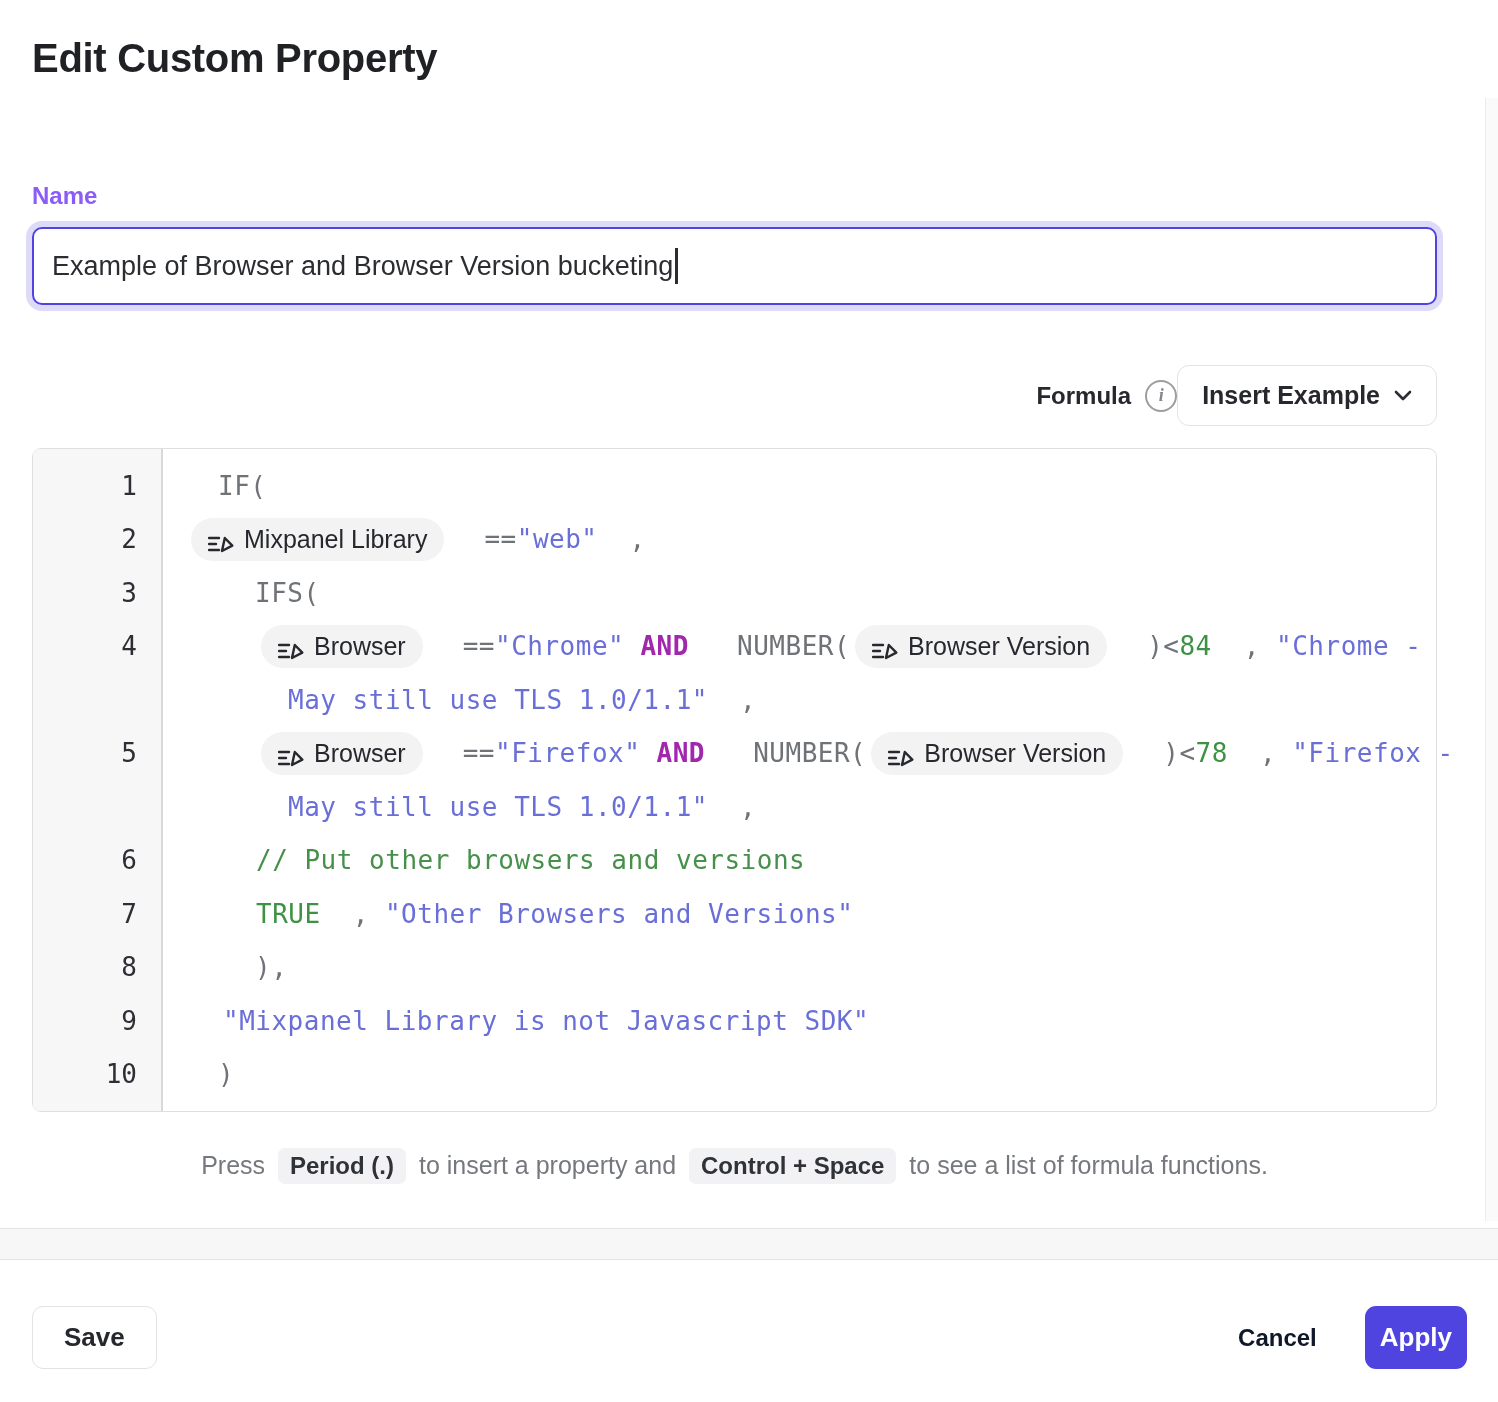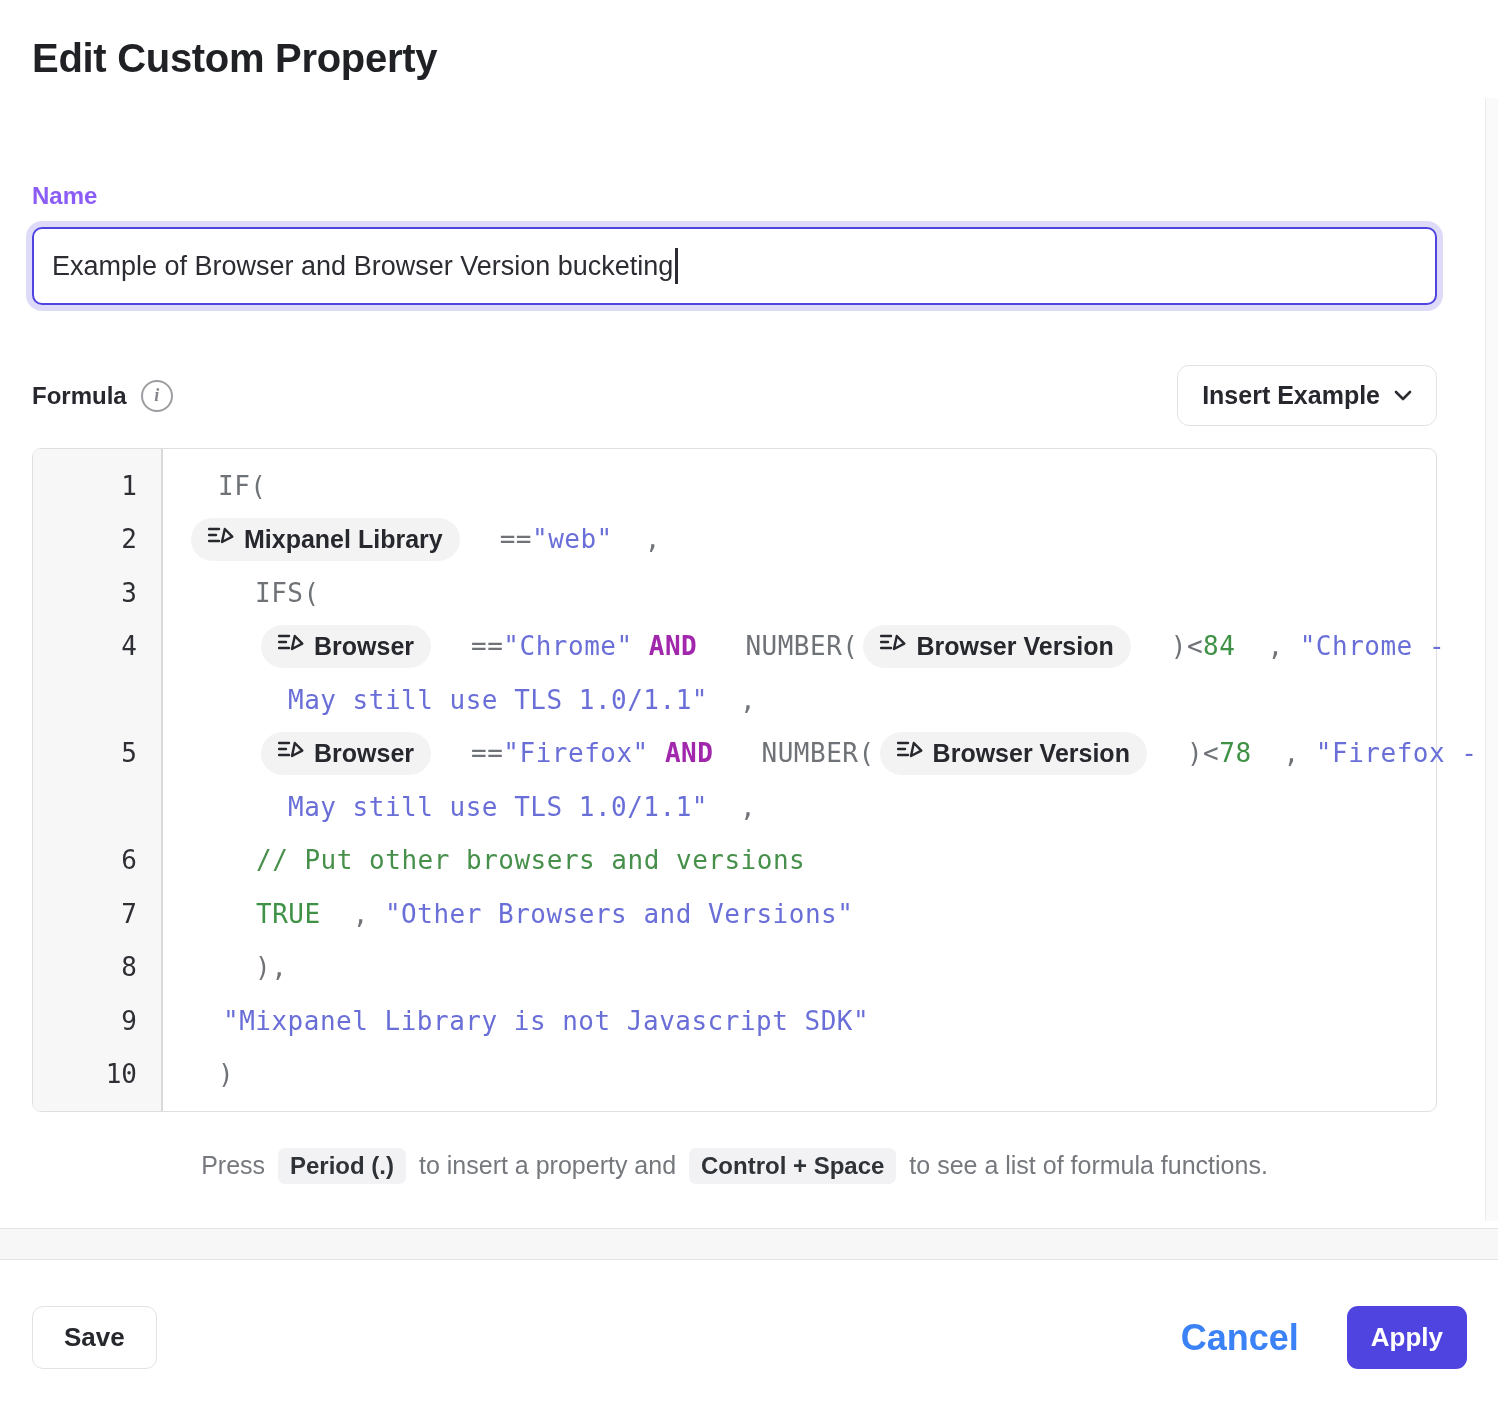--- a/index.html
+++ b/index.html
@@ -5,21 +5,21 @@
   html,body{margin:0;padding:0;background:#fff;}
   .screen{position:relative;width:1498px;height:1396px;background:#ffffff;overflow:hidden;
           font-family:"Liberation Sans",sans-serif;color:#222428;}
   .content{width:1405px;margin-left:32px;}
   .page-title{margin-top:34px;font-size:40px;line-height:48px;font-weight:700;color:#1f2125;letter-spacing:-0.3px;}
   .field-label{margin-top:100px;font-size:24px;font-weight:700;color:#8b5cf6;}
   .name-input{margin-top:17px;height:74px;border:2.5px solid var(--accent);border-radius:10px;
               box-shadow:0 0 0 6px #dedbf8;display:flex;align-items:center;padding:0 18px;background:#fff;}
   .name-input-text{font-size:27px;color:#2b2d32;white-space:nowrap;}
   .caret{display:inline-block;width:2.5px;height:36px;background:#2b2d32;vertical-align:middle;margin-left:2px;}
-  .formula-row{margin-top:60px;display:flex;align-items:center;justify-content:space-between;}
+  .formula-row{margin-top:60px;display:flex;align-items:center;justify-content:flex-end;}
   .formula-label-wrap{display:flex;align-items:center;gap:14px;}
   .formula-label{font-size:24px;font-weight:700;color:#26282d;}
   .info-icon{width:28px;height:28px;border-radius:50%;border:2px solid #9b9da1;color:#84868b;
              display:flex;align-items:center;justify-content:center;font-size:18px;
              font-family:"Liberation Serif",serif;font-style:italic;font-weight:700;}
   .insert-example{display:flex;align-items:center;gap:14px;border:1.5px solid #e3e3e6;border-radius:12px;
                   padding:15px 24px;font-size:25px;font-weight:600;color:#26282d;background:#fff;cursor:pointer;}
   .editor{position:relative;margin-top:22px;height:662px;border:1.5px solid #dfdfe2;border-radius:9px;background:#fff;}
   .gutter-bg{position:absolute;left:0;top:0;bottom:0;width:128px;background:#f7f7f8;
              border-right:2px solid #d9d9dc;border-radius:7px 0 0 7px;}
@@ -28,34 +28,34 @@
   .gutter-cell{width:128px;flex:none;text-align:right;padding-right:24px;box-sizing:border-box;
                font-family:"DejaVu Sans Mono",monospace;font-size:26px;color:#2d2f34;}
   .code-line{display:flex;align-items:center;margin-left:25px;white-space:pre;
              font-family:"DejaVu Sans Mono",monospace;font-size:26px;letter-spacing:0.5px;}
   .tok{white-space:pre;}
   .tok-gray{color:var(--code-gray);margin-left:32px;}
   .tok-str{color:var(--string);}
   .tok-kw{color:var(--keyword);font-weight:600;}
   .tok-num{color:var(--number);}
   .tok-com{color:var(--comment);}
-  .pill{display:inline-flex;align-items:flex-start;gap:10px;background:var(--pill-bg);border-radius:22px;
+  .pill{display:inline-flex;align-items:flex-end;gap:10px;background:var(--pill-bg);border-radius:22px;
         padding:7px 17px;margin:0 8px 0 5px;font-family:"Liberation Sans",sans-serif;
-        font-size:25px;font-weight:700;color:#26282d;letter-spacing:0;cursor:pointer;}
+        font-size:25px;font-weight:400;color:#26282d;letter-spacing:0;cursor:pointer;}
   .hint{margin-top:36px;text-align:center;font-size:25px;color:#75787d;}
   .kbd{display:inline-block;background:#f2f2f4;border-radius:7px;padding:4px 12px;margin:0 6px;
        color:#2f3237;font-weight:600;font-size:24px;}
   .band{margin-top:44px;height:30px;background:#f7f7f7;border-top:1.5px solid #e3e3e5;border-bottom:1.5px solid #e3e3e5;}
   .footer{display:flex;align-items:flex-start;justify-content:space-between;padding:46px 31px 0 32px;}
   .save-btn{border:1.5px solid #e3e3e6;border-radius:11px;background:#fff;padding:15px 31px;
             font-size:26px;font-weight:600;color:#26282d;cursor:pointer;font-family:"Liberation Sans",sans-serif;}
   .footer-right{display:flex;align-items:center;gap:42px;}
-  .cancel-btn{font-size:36px;font-weight:600;color:#3b82f6;background:none;border:none;cursor:pointer;
+  .cancel-btn{font-size:24px;font-weight:600;color:#0f172a;background:none;border:none;cursor:pointer;
               font-family:"Liberation Sans",sans-serif;}
-  .apply-btn{background:var(--accent);color:#fff;border:none;border-radius:11px;padding:16px 24px;
+  .apply-btn{background:var(--accent);color:#fff;border:none;border-radius:11px;padding:16px 15px;
              font-size:26px;font-weight:600;cursor:pointer;font-family:"Liberation Sans",sans-serif;}
   .scroll-strip{position:absolute;right:0;top:98px;width:12px;height:1123px;background:#fafafa;border-left:1px solid #ececee;}
   .chev{display:inline-block;}
 </style>
 </head>
 <body>
 
 <div class="screen">
 
   <div class="content">

